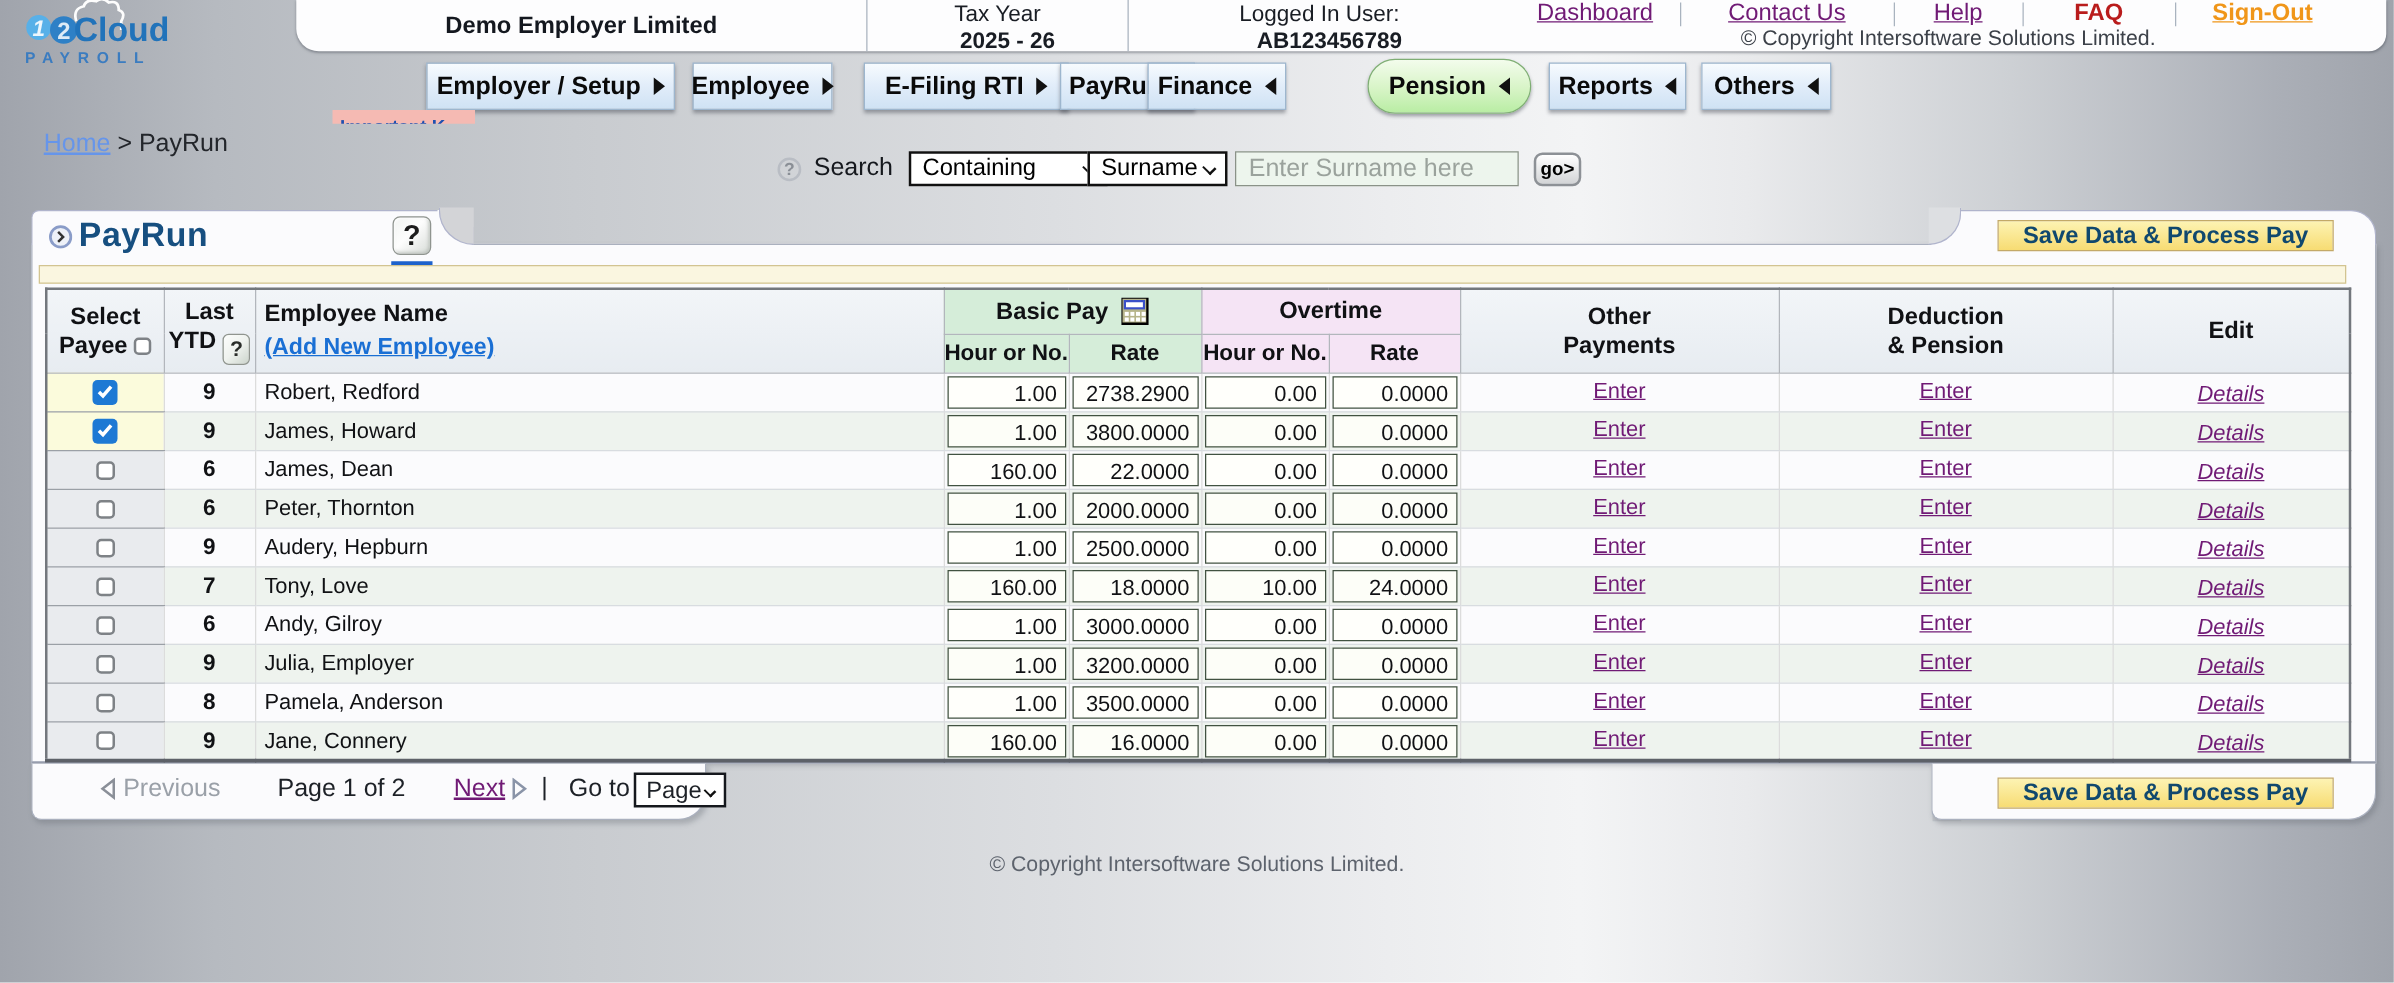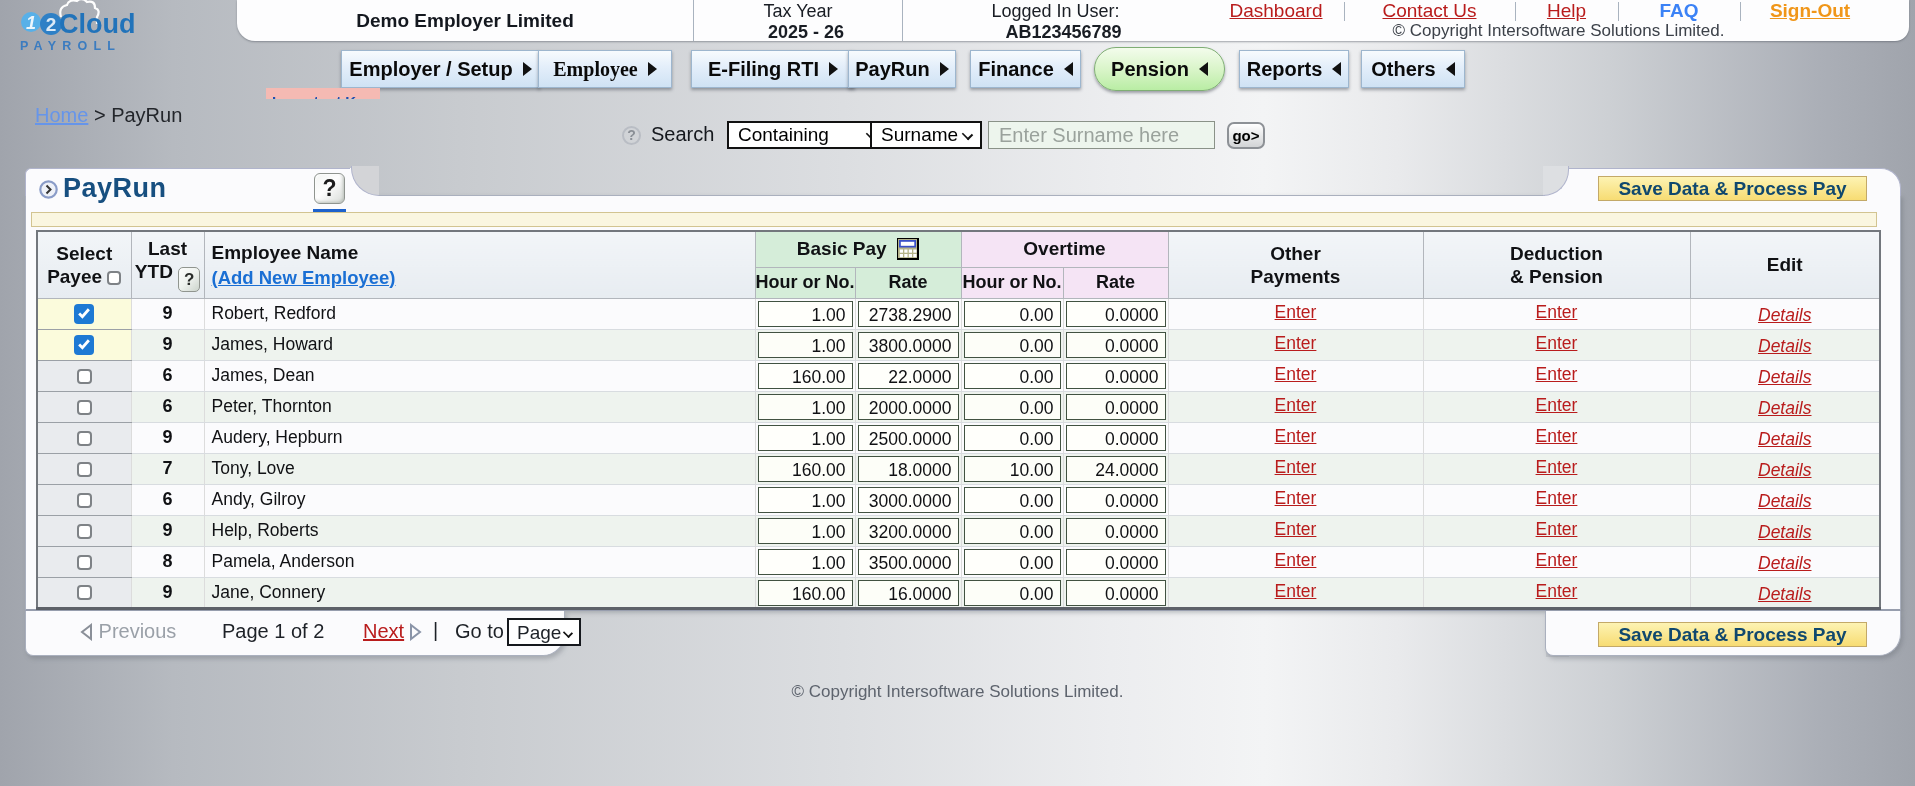--- a/index.html
+++ b/index.html
@@ -1,32 +1,32 @@
 <!DOCTYPE html>
 <html><head><meta charset="utf-8">
 <style>
 * { margin:0; padding:0; box-sizing:border-box; }
 html,body { width:1915px; height:786px; overflow:hidden; font-family:"Liberation Sans",sans-serif; }
 body { background: linear-gradient(90deg,#a0a4ac 0%,#b6bac0 9%,#c8cbcf 24%,#dcdee1 44%,#ecedef 58%,#f3f4f5 66%,#e9eaec 73%,#cdd0d4 84%,#abafb7 95%,#a0a4ac 100%); position:relative; }
-a { color:#b91c1c; text-decoration:underline; cursor:pointer; }
+a { color:#701a75; text-decoration:underline; cursor:pointer; }
 
 
 #hdrbar { position:absolute; left:237px; top:0; right:6px; height:41px; background:#fdfdfe;
   border-radius:0 0 14px 18px; box-shadow:0 1px 2px rgba(80,85,95,.5); display:flex; }
 #hdrbar .sec { height:100%; }
 #hdrbar .sep { border-left:1px solid #a9b3bf; }
 .hsec1 { width:456px; display:flex; align-items:center; justify-content:center; font-weight:bold; font-size:19px; color:#14181f; }
 .hsec2 { width:209px; text-align:center; font-size:18px; color:#191d24; padding-top:1px; }
 .hsec2 b, .hsec3 b { font-size:18px;margin-left:16px; }
 .hsec3 { width:306px; text-align:center; font-size:18px; color:#191d24; padding-top:1px; }
 #hlinks { flex:1; position:relative; font-size:19px; }
 #hlinks .cell { position:absolute; top:0; height:22px; display:flex; align-items:flex-end; justify-content:center; }
 #hlinks .vsep { position:absolute; top:2px; height:19px; border-left:1px solid #a9b3bf; }
 #hcopy { position:absolute; left:0; right:0; top:21px; text-align:center; font-size:17px; color:#3c4149; }
-.olk { color:#3b82f6; font-weight:bold; text-decoration:none; }
+.olk { color:#b91c1c; font-weight:bold; text-decoration:none; }
 .olku { color:#f09619; font-weight:bold; text-decoration:underline; }
 
 
 #logo { position:absolute; left:4px; top:0px; width:150px; height:56px; }
 
 
 .navbtn { position:absolute; top:50px; height:38px; display:flex; align-items:center; justify-content:center;
   background:linear-gradient(#f7fbfe,#e3eefa 45%,#cfe2f4); border:1px solid #9db6ce; box-shadow:0 2px 3px rgba(60,65,75,.45);
   font-weight:bold; font-size:20px; color:#0a0a0a; gap:10px; }
 .navbtn .tri { width:0; height:0; border-top:7px solid transparent; border-bottom:7px solid transparent; }
@@ -145,24 +145,24 @@
   <circle cx="27" cy="22" r="10" fill="#58b0e8"></circle>
   <text x="27" y="29" font-size="18" font-weight="bold" font-style="italic" fill="#eef6fc" text-anchor="middle">1</text>
   <circle cx="47" cy="24" r="11" fill="#2e80c6"></circle>
   <text x="47" y="31" font-size="19" font-weight="bold" fill="#dceaf6" text-anchor="middle">2</text>
   <text x="55" y="33" font-size="27" font-weight="bold" fill="#2173ba" font-family="Liberation Sans">Cloud</text>
   <text x="16" y="50" font-size="12.5" font-weight="bold" fill="#3b7cc0" letter-spacing="6.2" font-family="Liberation Sans">PAYROLL</text>
 </svg>
 </div>
 
 <div class="navbtn" style="left:341px; width:199px;">Employer / Setup <span class="tri r"></span></div>
-<div class="navbtn" style="left:538px; width:134px;font-family:Liberation Serif, serif;">Employee <span class="tri r"></span></div>
+<div class="navbtn" style="left:554px; width:112px;">Employee <span class="tri r"></span></div>
 <div class="navbtn" style="left:691px; width:164px;">E-Filing RTI <span class="tri r"></span></div>
 <div class="navbtn" style="left:848px; width:108px;">PayRun <span class="tri r"></span></div>
-<div class="navbtn" style="left:970px; width:111px;">Finance <span class="tri l"></span></div>
+<div class="navbtn" style="left:918px; width:111px;">Finance <span class="tri l"></span></div>
 <div class="navbtn" id="btn-pension" style="left:1094px; width:131px;">Pension <span class="tri l"></span></div>
 <div class="navbtn" style="left:1239px; width:110px;">Reports <span class="tri l"></span></div>
 <div class="navbtn" style="left:1361px; width:104px;">Others <span class="tri l"></span></div>
 
 <div id="marq">
     <div id="marqtx">Important K</div>
   </div>
 
 <div id="crumb"><a>Home</a> &gt; PayRun</div>
 
@@ -390,21 +390,21 @@
 <td class="ic">
           <span class="inp">0.0000</span>
         </td>
 <td class="tc et"><a class="lk">Enter</a></td>
 <td class="tc et"><a class="lk">Enter</a></td>
 <td class="tc dt"><a class="lk">Details</a></td>
 </tr>
 <tr class="alt">
 <td class="cb-norm tc"><span class="uck"></span></td>
 <td class="tc b">9</td>
-<td class="nm">Help, Roberts</td>
+<td class="nm">Julia, Employer</td>
 <td class="ic">
           <span class="inp">1.00</span>
         </td>
 <td class="ic">
           <span class="inp">3200.0000</span>
         </td>
 <td class="ic">
           <span class="inp">0.00</span>
         </td>
 <td class="ic">

